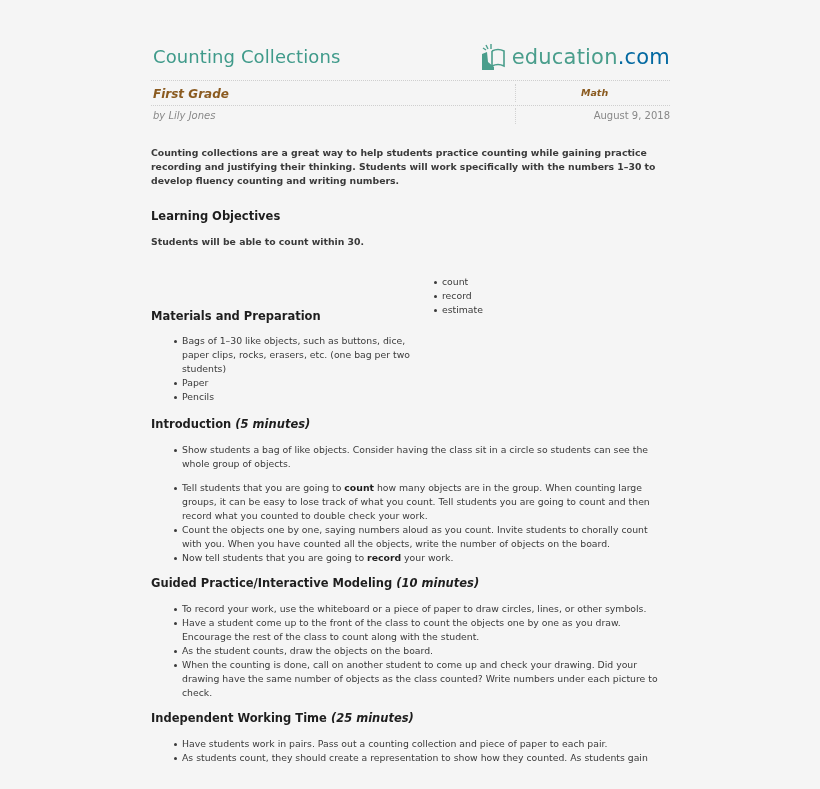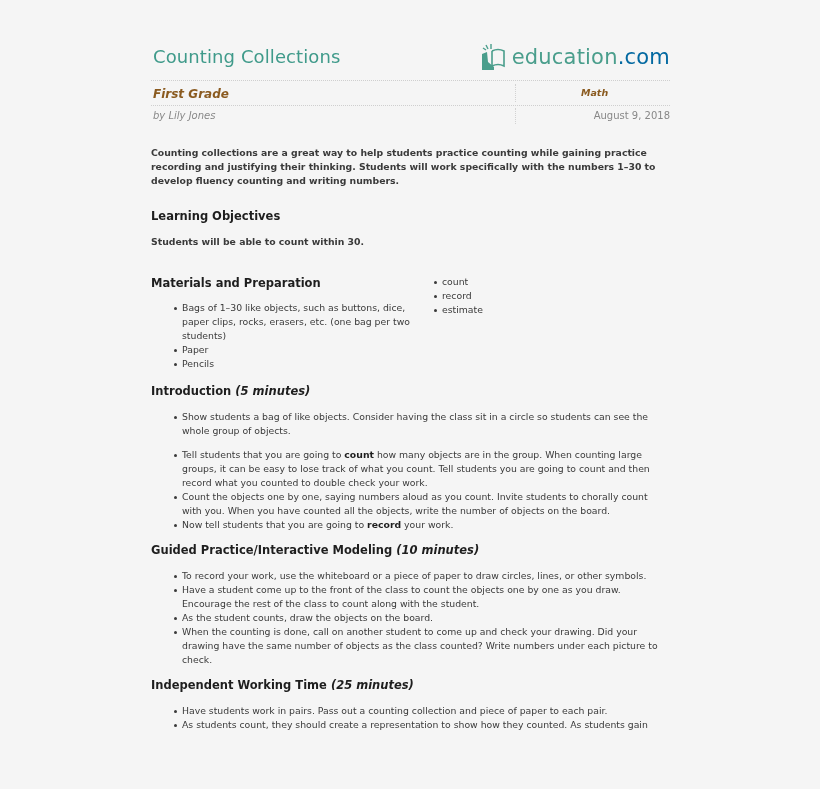--- a/index.html
+++ b/index.html
@@ -50,21 +50,21 @@
       content: ""; position: absolute; left: -8px; top: 6px;
       width: 3px; height: 3px; border-radius: 50%; background: #3a3a3a;
     }
     li b { color: #1e1e1e; }
 
     .sec-objectives { margin-bottom: 26px; }
     .two-col { display: flex; margin-bottom: 12px; }
     .col-left { width: 267px; }
     .col-right { width: 240px; }
     .col-right ul { padding-left: 24px; }
-    .col-left h2, .col-right h2 { margin-bottom: 10px; }
+    .col-left h2, .col-right h2 { margin-bottom: 10px; margin-top: 33px; }
     .sec { margin-bottom: 10px; }
     .sec ul { margin-top: 0; }
   </style>
 </head>
 <body>
 
 <div class="page">
 
   <div class="header">
     <h1 class="title">Counting Collections</h1>

